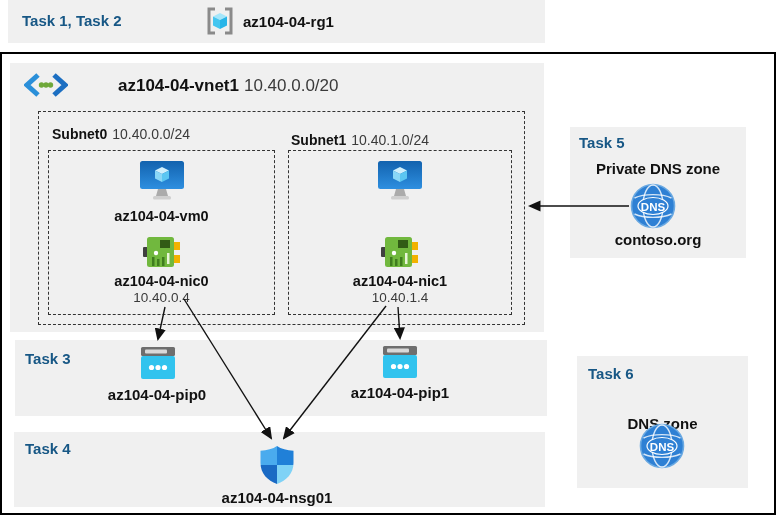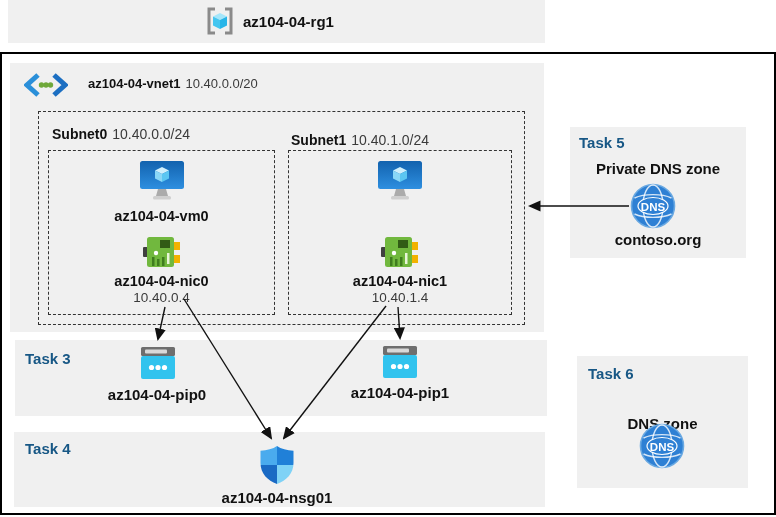--- a/index.html
+++ b/index.html
@@ -9,21 +9,21 @@
   }
   .band{position:absolute;background:#f0f0f0;}
   .task-lbl{position:absolute;font-weight:bold;font-size:15px;color:#175785;white-space:nowrap;}
   .lbl{position:absolute;font-weight:bold;font-size:15px;color:#111;white-space:nowrap;}
   .lbl.center{text-align:center;white-space:normal;}
   .cidr{font-weight:normal;color:#3a3a3a;margin-left:5px;}
   .ip{position:absolute;font-size:13.5px;color:#3a3a3a;text-align:center;width:100%;}
   .outer-box{position:absolute;left:0;top:52px;width:772px;height:459px;border:2px solid #000;background:transparent;}
   .dashed{position:absolute;border:1px dashed #333;}
   .subnet-label{position:absolute;font-weight:bold;font-size:14px;color:#111;white-space:nowrap;margin-top:7px;}
-  .vnet-title{position:absolute;font-weight:bold;font-size:13px;color:#111;white-space:nowrap;}
+  .vnet-title{position:absolute;font-weight:bold;font-size:17px;color:#111;white-space:nowrap;margin-left:30px;}
   .sub-item{position:absolute;left:0;width:100%;text-align:center;font-weight:bold;font-size:14.5px;color:#111;}
   .icon{position:absolute;}
   svg{display:block;}
   #arrow-overlay{position:absolute;left:0;top:0;width:776px;height:517px;pointer-events:none;z-index:6;}
 </style>
 </head>
 <body>
 
 <svg width="0" height="0" style="position:absolute">
   <defs>
@@ -34,20 +34,21 @@
       <stop offset="0" stop-color="#1262ae"></stop>
         <stop offset="1" stop-color="#2e8fe0"></stop>
     </linearGradient>
     <clipPath id="shieldclip">
       <path d="M17 0 C21 2.8 27 4.6 33.5 4.8 L33.5 17 C33.5 27.5 26.5 34.5 17 38 C7.5 34.5 0.5 27.5 0.5 17 L0.5 4.8 C7 4.6 13 2.8 17 0 Z"></path>
     </clipPath>
   </defs>
 </svg>
 
 <div class="band" style="left:8px;top:0;width:537px;height:43px;">
+  <div class="task-lbl" style="left:14px;top:12px;">Task 1, Task 2</div>
   <div class="icon" style="left:197px;top:6px;">
     <svg width="30" height="30" viewBox="0 0 30 30">
       <path d="M10 3 H4 V27 H10" fill="none" stroke="#8a8a8a" stroke-width="3"></path>
       <path d="M20 3 H26 V27 H20" fill="none" stroke="#8a8a8a" stroke-width="3"></path>
       <polygon points="15,7 22,10.5 15,14 8,10.5" fill="#a5e6fa"></polygon>
       <polygon points="8,10.5 15,14 15,23 8,19.5" fill="#45c6f0"></polygon>
       <polygon points="22,10.5 15,14 15,23 22,19.5" fill="#28b5e8"></polygon>
     </svg>
   </div>
   <div class="lbl" style="left:235px;top:13px;">az104-04-rg1</div>

